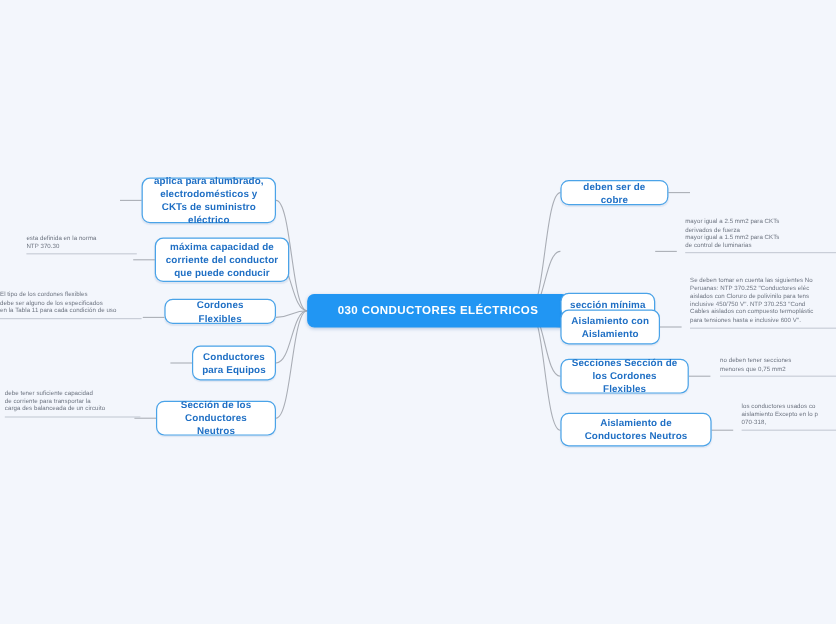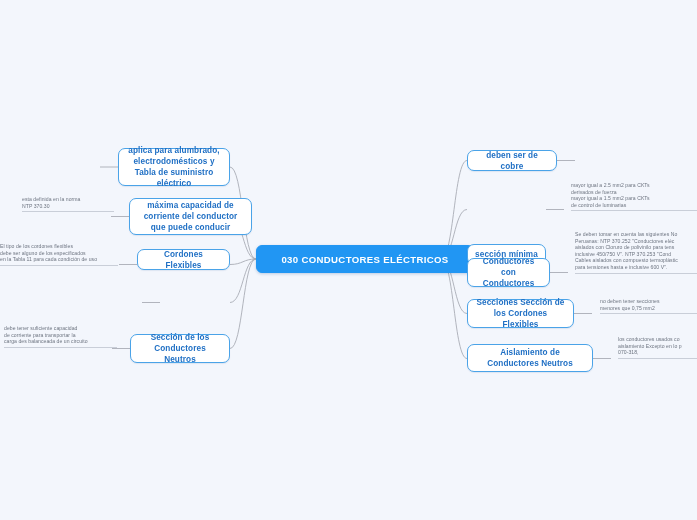--- a/index.html
+++ b/index.html
@@ -74,27 +74,28 @@
       <path d="M 441 259 C 454 259, 454 209.5, 467 209.5" fill="none" stroke="#a9adb5" stroke-width="0.9"></path>
       <path d="M 546 209.5 L 564 209.5" fill="none" stroke="#a9adb5" stroke-width="0.9"></path>
       <path d="M 441 259 C 454 259, 454 272.5, 467 272.5" fill="none" stroke="#a9adb5" stroke-width="0.9"></path>
       <path d="M 550 272.5 L 568 272.5" fill="none" stroke="#a9adb5" stroke-width="0.9"></path>
       <path d="M 441 259 C 454 259, 454 313.5, 467 313.5" fill="none" stroke="#a9adb5" stroke-width="0.9"></path>
       <path d="M 574 313.5 L 592 313.5" fill="none" stroke="#a9adb5" stroke-width="0.9"></path>
       <path d="M 441 259 C 454 259, 454 358.5, 467 358.5" fill="none" stroke="#a9adb5" stroke-width="0.9"></path>
       <path d="M 593 358.5 L 611 358.5" fill="none" stroke="#a9adb5" stroke-width="0.9"></path>
     </svg>
 <div class="node center" style="left: 256px; top: 245px; width: 218px; height: 28px;">030 CONDUCTORES ELÉCTRICOS</div>
-    <div class="node" style="left: 118px; top: 148px; width: 112px; height: 38px;">aplica para alumbrado, electrodomésticos y Tabla de suministro eléctrico</div>
-    <div class="node" style="left: 129px; top: 198px; width: 123px; height: 37px;">máxima capacidad de corriente del conductor que puede conducir</div>
+    <div class="node" style="left: 118px; top: 148px; width: 112px; height: 38px;">aplica para alumbrado, electrodomésticos y CKTs de suministro eléctrico</div>
+    <div class="node" style="left: 129px; top: 198px; width: 112px; height: 37px;">máxima capacidad de corriente del conductor que puede conducir</div>
     <div class="node" style="left: 137px; top: 249px; width: 93px; height: 21px;">Cordones Flexibles</div>
+    <div class="node" style="left: 160px; top: 288px; width: 70px; height: 29px;">Conductores para Equipos</div>
     <div class="node" style="left: 467px; top: 150px; width: 90px; height: 21px;">deben ser de cobre</div>
     <div class="node" style="left: 130px; top: 334px; width: 100px; height: 29px;">Sección de los Conductores Neutros</div>
     <div class="node" style="left: 467px; top: 199px; width: 79px; height: 21px; margin-top: 45px;">sección mínima</div>
-    <div class="node" style="left: 467px; top: 258px; width: 83px; height: 29px;">Conductores con Conductores</div>
+    <div class="node" style="left: 467px; top: 258px; width: 83px; height: 29px;">Aislamiento con Aislamiento</div>
     <div class="node" style="left: 467px; top: 299px; width: 107px; height: 29px;">Secciones Sección de los Cordones Flexibles</div>
     <div class="node" style="left: 467px; top: 344px; width: 126px; height: 28px;">Aislamiento de Conductores Neutros</div>
     <div class="note left" style="left: 22px; top: 196px; width: 92px;">esta definida en la norma
 NTP 370.30</div>
     <div class="note left" style="left: 0px; top: 243px; width: 118px;">El tipo de los cordones flexibles
 debe ser alguno de los especificados
 en la Tabla 11 para cada condición de uso</div>
     <div class="note left" style="left: 4px; top: 325px; width: 113px;">debe tener suficiente capacidad
  de corriente para transportar la
 carga des balanceada de un circuito</div>

